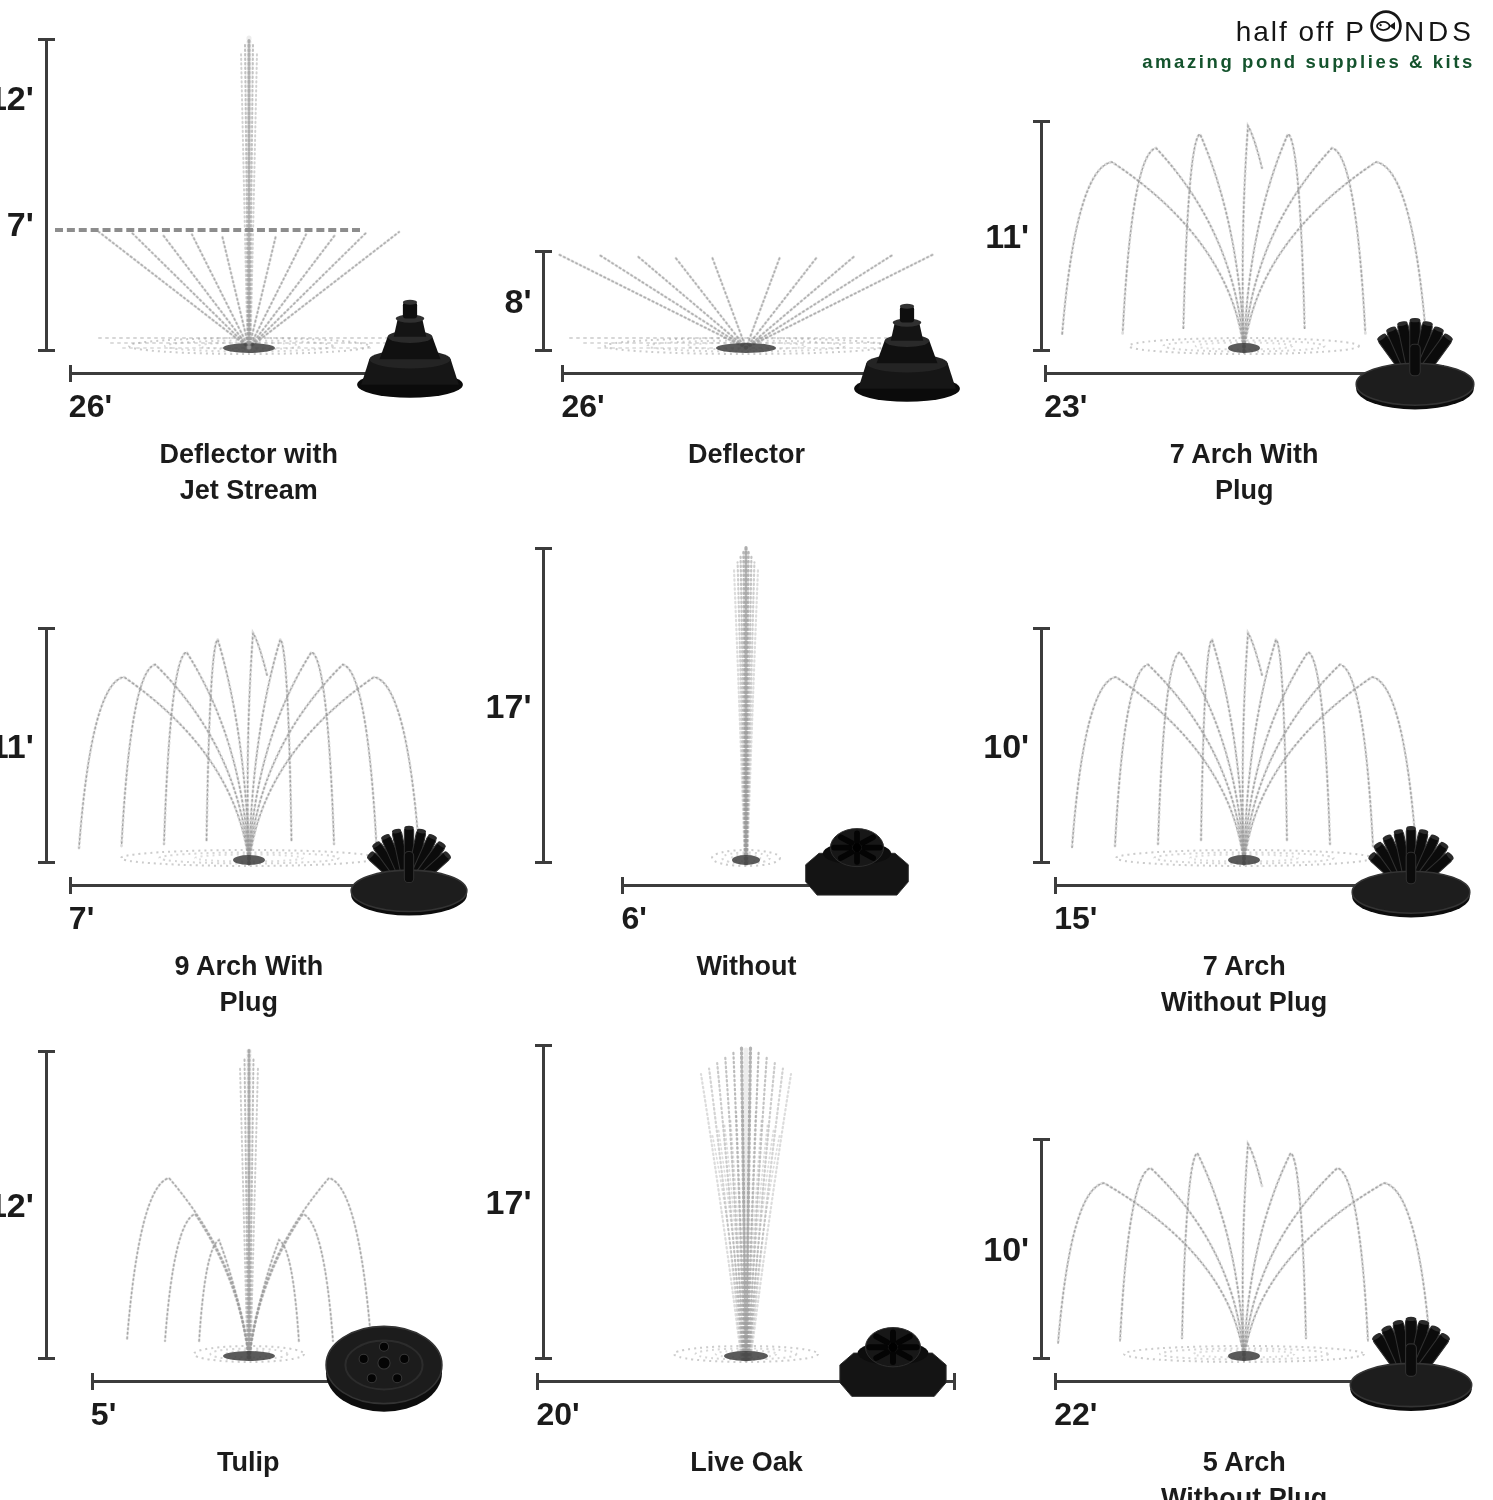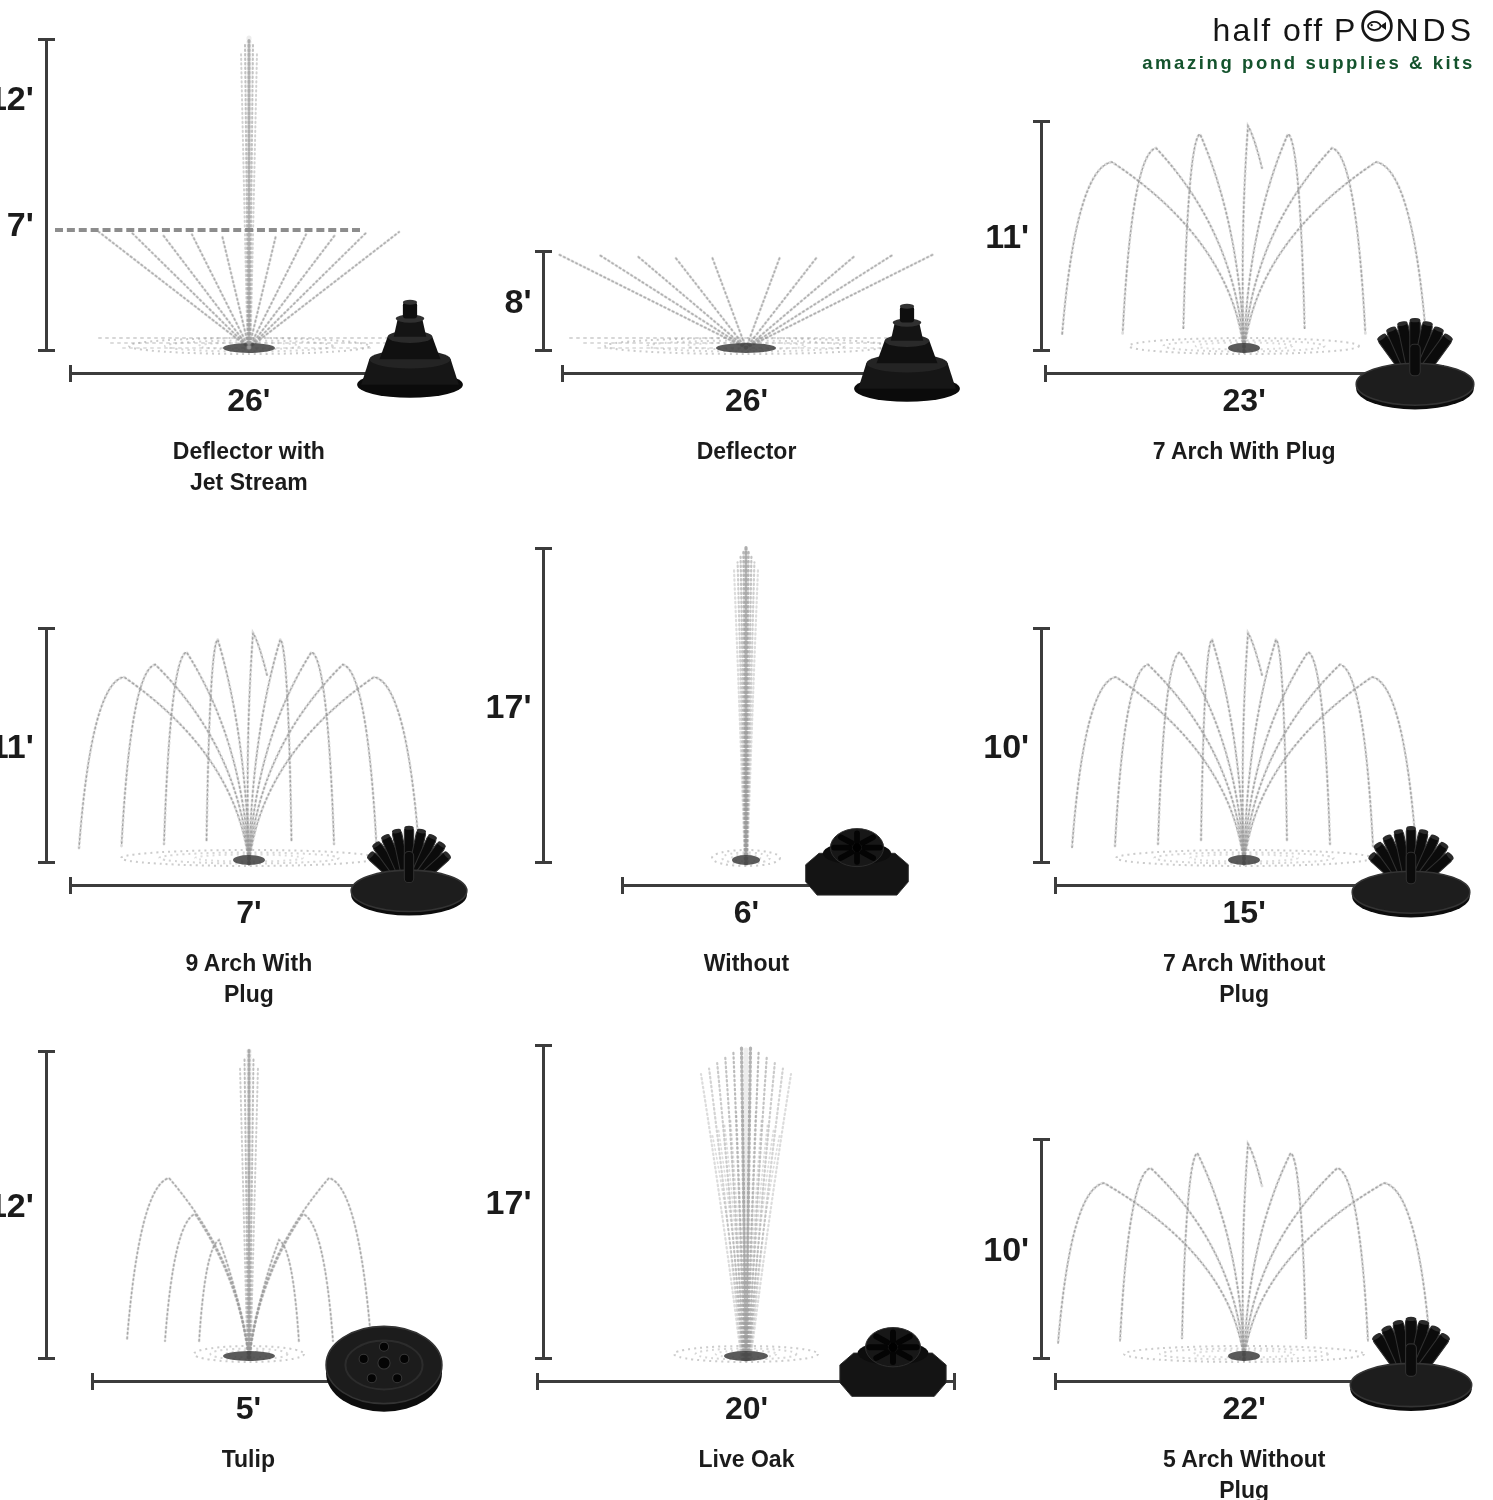--- a/index.html
+++ b/index.html
@@ -1,21 +1,21 @@
 <!DOCTYPE html>
 <html><head>
 <meta charset="utf-8">
 <style>
   html,body{margin:0;padding:0;background:#fff;}
   body{width:1493px;height:1500px;overflow:hidden;position:relative;
        font-family:"Liberation Sans",sans-serif;color:#1b1b1b;}
   .defs{position:absolute;width:0;height:0;}
   
   .logo{position:absolute;top:8px;right:18px;text-align:right;z-index:5;}
-  .brand{font-size:32px;letter-spacing:2px;color:#151515;white-space:nowrap;}
+  .brand{font-size:28px;letter-spacing:2px;color:#151515;white-space:nowrap;}
   .brand .b2{letter-spacing:4px;margin-left:10px;}
   .ofish{display:inline-block;width:36px;height:36px;vertical-align:-3px;}
   .tagline{font-size:18.5px;letter-spacing:2.6px;color:#14532d;margin-top:3px;font-weight:bold;}
   
   .grid{display:grid;grid-template-columns:repeat(3,1fr);width:1493px;}
   .cell{position:relative;}
   .r1{height:500px;padding-top:30px;box-sizing:border-box;}
   .r2{height:480px;padding-top:42px;box-sizing:border-box;}
   .r3{height:520px;padding-top:58px;box-sizing:border-box;}
   .figure{width:460px;margin:0 auto;position:relative;}
@@ -27,24 +27,24 @@
   .vaxis::before{top:0;}
   .vaxis::after{bottom:0;}
   .vlabel{position:absolute;right:14px;top:50%;transform:translateY(-50%);
           font-size:34px;font-weight:bold;white-space:nowrap;}
   .dash7{position:absolute;left:36px;bottom:128px;width:305px;border-top:4px dashed #8d8d8d;}
   
   .haxis{height:3px;background:#3c3c3c;position:relative;margin-top:12px;}
   .haxis::before,.haxis::after{content:'';position:absolute;top:-7px;width:3px;height:17px;background:#3c3c3c;}
   .haxis::before{left:0;}
   .haxis::after{right:0;}
-  .hlabel{position:absolute;top:10px;left:0;right:0;text-align:center;
+  .hlabel{position:absolute;top:16px;left:0;right:0;
           font-size:32px;font-weight:bold;}
   .fname{position:absolute;top:64px;left:50%;transform:translateX(-50%);
-         font-size:23px;font-weight:bold;text-align:center;max-width:280px;line-height:1.35;}
+         font-size:27px;font-weight:bold;text-align:center;max-width:280px;line-height:1.35;}
   .nozzle{position:absolute;z-index:3;}
 </style>
 </head>
 <body>
 
 <svg class="defs" aria-hidden="true">
     <defs>
   <g id="nz-deflector">
     <ellipse cx="60" cy="99" rx="52" ry="13" fill="#0b0b0b"></ellipse>
     <path d="M12,99 L108,99 L100,74 L20,74 Z" fill="#161616"></path>

